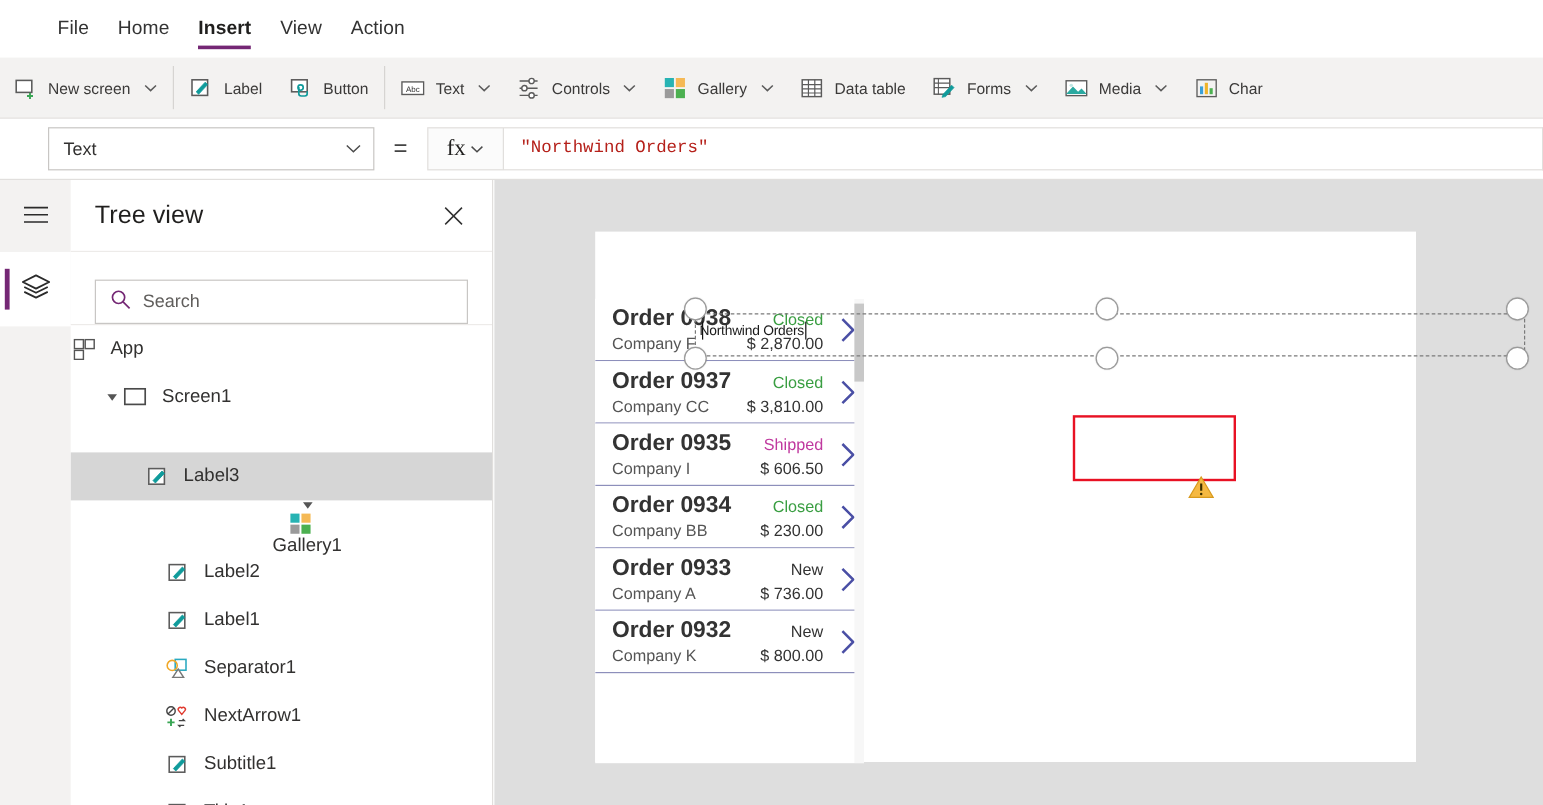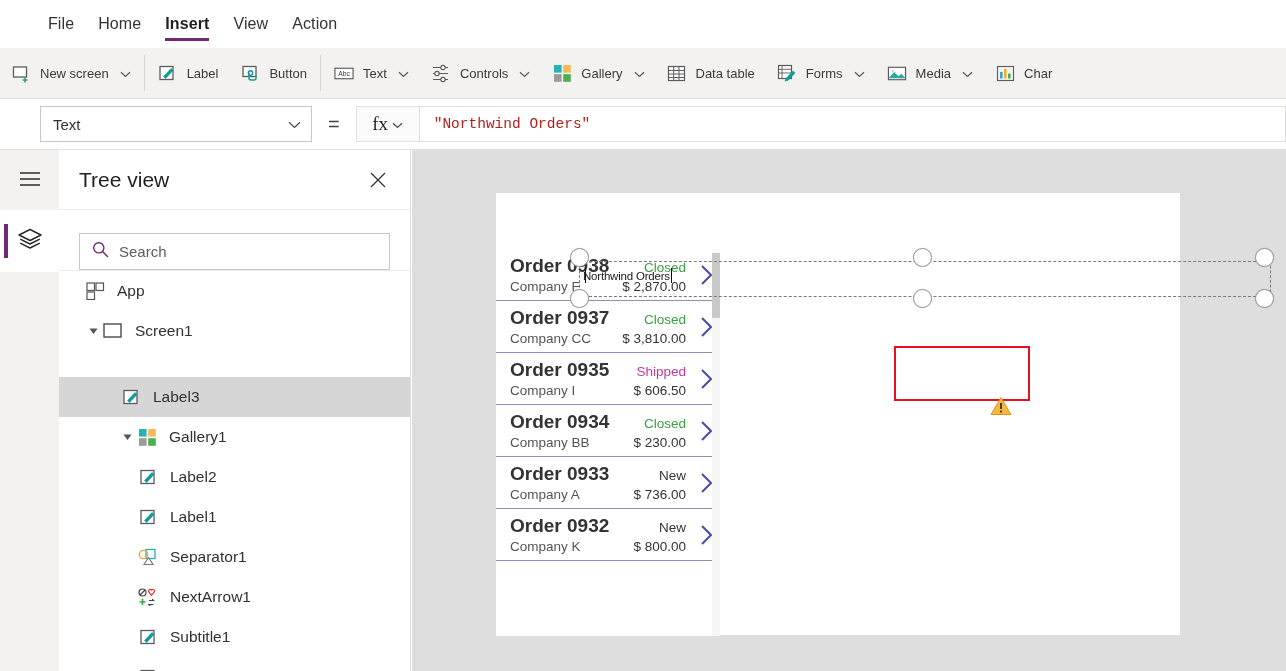--- a/index.html
+++ b/index.html
@@ -111,21 +111,21 @@
   .search-ph { font-size:15px; color:#605e5c; }
   .tree-list { border-top:1px solid #edebe9; }
   .tnode {
     height:40px; display:flex; align-items:center; cursor:pointer;
     font-size:15.5px; color:#323130;
   }
   .tnode.selected { background:#d6d6d6; }
   .tnode .twist { width:18px; display:flex; align-items:center; justify-content:center; flex:none; }
   .tnode .tico { width:22px; height:20px; display:flex; align-items:center;
     justify-content:center; margin-right:11px; flex:none; }
-  .ind0 { padding-left:25px; }
+  .ind0 { }
   .ind1 { padding-left:25px; }
   .ind2 { padding-left:61px;margin-top:26px; }
   .ind3 { padding-left:78px; }
 
   
   .canvas-area {
     position:absolute; left:412px; top:150px; width:874px; height:521px;
     background:#dedede; overflow:hidden;
   }
   .screen {
@@ -429,21 +429,21 @@
       <div class="tnode ind2 selected">
         <span class="tico">
           <svg width="19" height="19" viewBox="0 0 19 19">
               <rect x="2" y="2.5" width="13" height="13" fill="#fff" stroke="#5b5b5b" stroke-width="1.3"></rect>
               <path d="M5.5 12.5L13 4.5l2 2-7.5 8z" fill="#0f9b9b" stroke="#0f9b9b" stroke-width=".7"></path>
             </svg>
         </span>
         <span>Label3</span>
       </div>
 
-      <div class="tnode ind1" style="padding-left:59px;">
+      <div class="tnode ind1" style="padding-left:43px;flex-direction:column;">
         <span class="twist">
             <svg width="9" height="9" viewBox="0 0 9 9">
               <path d="M0.5 1.5h8L4.5 7z" fill="#555"></path>
             </svg>
           </span>
         <span class="tico">
           <svg width="19" height="19" viewBox="0 0 19 19">
               <rect x="1" y="1" width="7.6" height="7.6" fill="#27b3b3"></rect>
               <rect x="10.2" y="1" width="7.6" height="7.6" fill="#f5b955"></rect>
               <rect x="1" y="10.2" width="7.6" height="7.6" fill="#9a9a9a"></rect>

